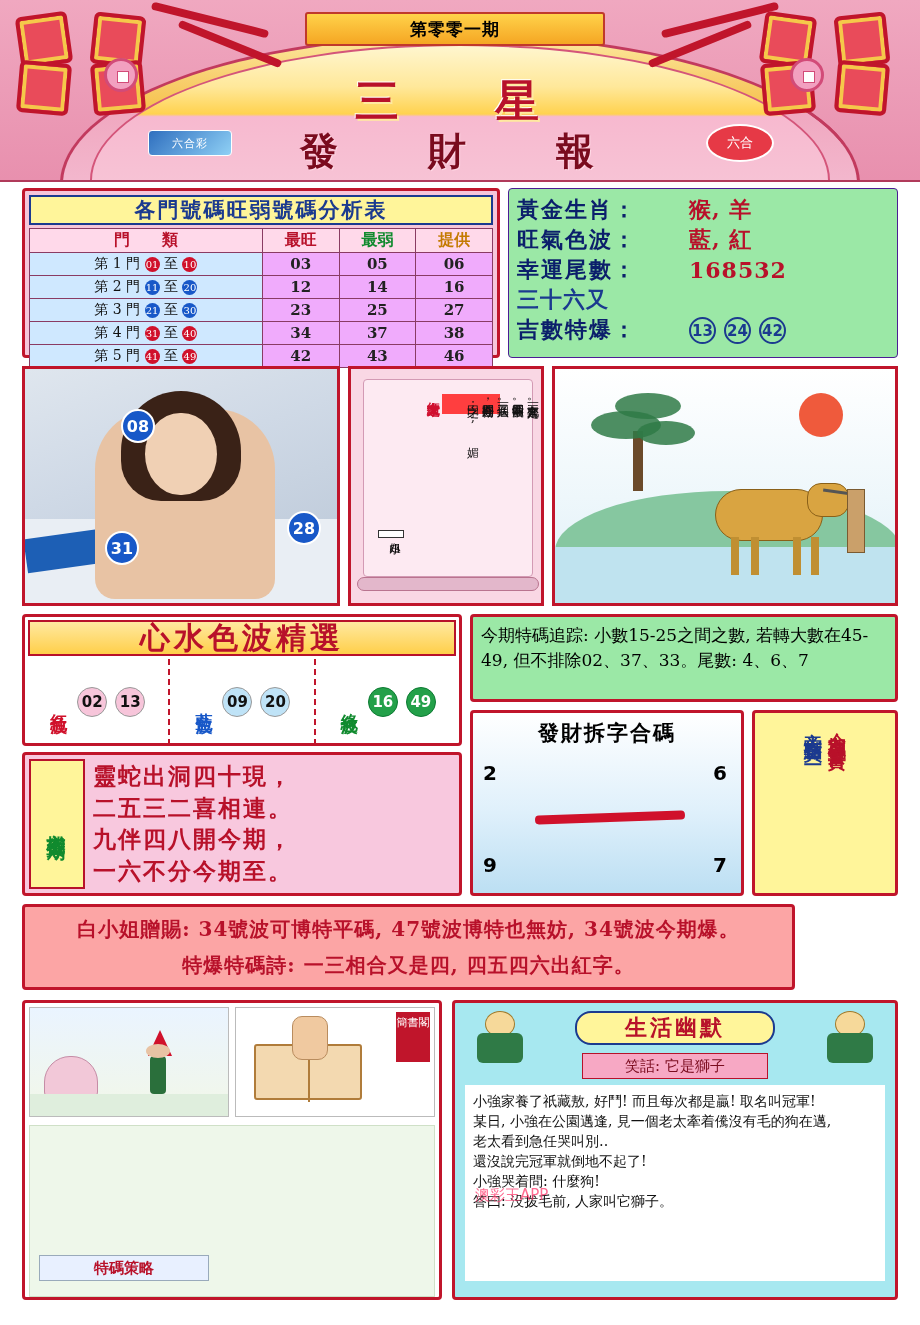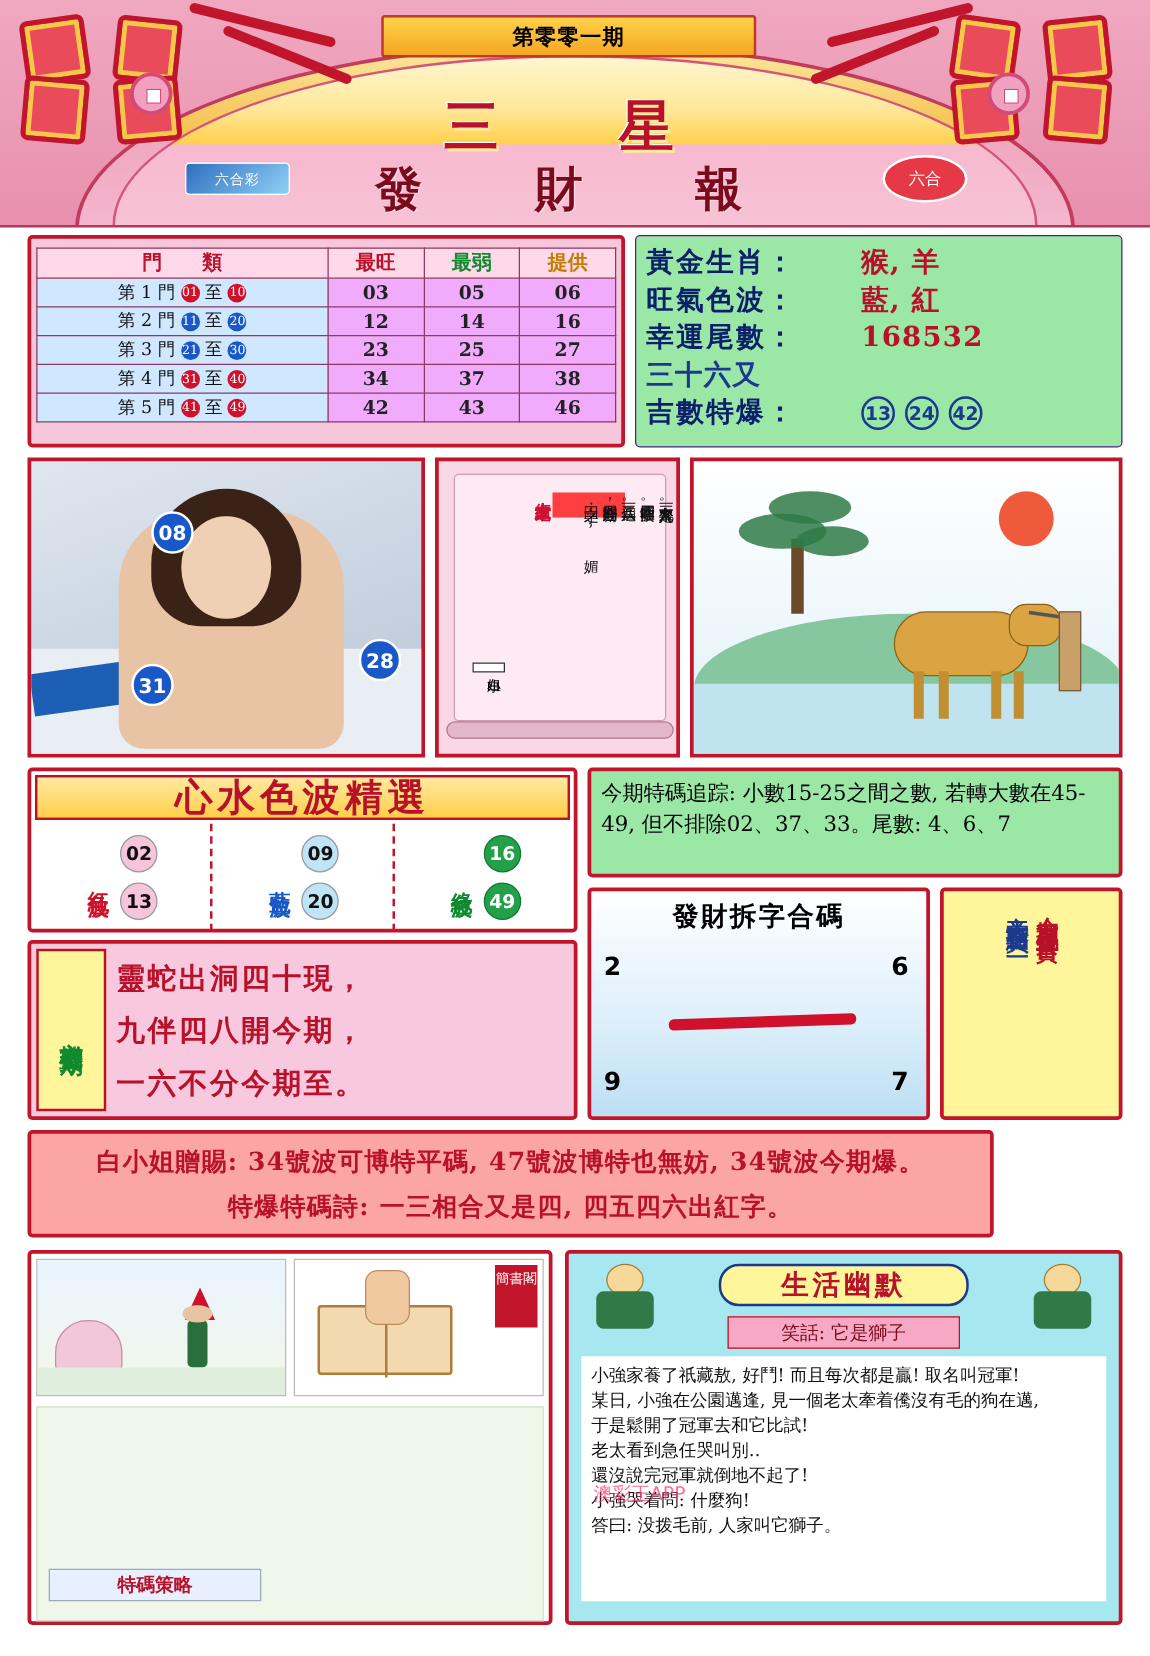--- a/index.html
+++ b/index.html
@@ -229,21 +229,21 @@
   }
   .hs-grid{display:flex; height:86px;}
   .hs-col{flex:1; display:flex; align-items:center; justify-content:center; gap:6px; border-right:2px dashed #c0152b;}
   .hs-col:last-child{border-right:none;}
   .hs-lab{
     writing-mode:vertical-rl; text-orientation:upright;
     font-size:17px; font-weight:bold; letter-spacing:2px;
     font-family:"DejaVu Serif","Liberation Serif",serif;
   }
   .hs-lab.red{color:#d0112b;} .hs-lab.blue{color:#1858c8;} .hs-lab.green{color:#108a2e;}
-  .hs-nums{display:flex;flex-direction:column;gap:8px;}
+  .hs-nums{display:flex;gap:8px;}
   .nball{
     width:30px;height:30px;border-radius:50%;display:flex;align-items:center;justify-content:center;
     font-size:15px;font-weight:bold;color:#111;border:1px solid #999;
   }
   .nball.pink{background:#f7c5da;}
   .nball.cyan{background:#bfe3f7;}
   .nball.green{background:#23a049;color:#fff;border-color:#0d7a33;}
 
   
   #track {
@@ -388,20 +388,21 @@
     <div class="header-inner-arc"></div>
 
     <div class="title-main">三　星</div>
     <div class="title-sub">發　財　報</div>
     <div class="logo-left">六合彩</div>
     <div class="logo-right">六合</div>
   </div>
   <div class="issue-box">第零零一期</div>
 
   <div class="box" id="analysis">
+    <div class="an-title">各門號碼旺弱號碼分析表</div>
     <table class="an">
       <thead>
         <tr>
           <th>門　　類</th>
           <th>最旺</th>
           <th class="h2">最弱</th>
           <th class="h3">提供</th>
         </tr>
       </thead>
       <tbody id="an-body">
@@ -532,20 +533,21 @@
         </div>
       </div>
   </div>
 
   <div class="box" id="track">今期特碼追踪: 小數15-25之間之數, 若轉大數在45-49, 但不排除02、37、33。尾數: 4、6、7</div>
 
   <div class="box" id="verse">
     <div class="verse-tag">玄機賀今期</div>
     <div class="verse-lines">
       <div>靈蛇出洞四十現，</div>
+      <div>二五三二喜相連。</div>
       <div>九伴四八開今期，</div>
       <div>一六不分今期至。</div>
     </div>
   </div>
 
   <div class="box" id="split">
     <div class="sp-title">發財拆字合碼</div>
     <div class="sp-n" id="sp-tl">2</div>
     <div class="sp-n" id="sp-tr">6</div>
     <div class="sp-n" id="sp-bl">9</div>
@@ -589,21 +591,20 @@
     </div>
     <div class="doll" id="doll2">
       <div class="head"></div>
       <div class="body"></div>
     </div>
     <div class="hm-title">生活幽默</div>
     <div class="hm-sub">笑話: 它是獅子</div>
     <div class="hm-body" id="hm-body">
         <div>小強家養了祇藏敖, 好鬥! 而且每次都是贏! 取名叫冠軍!</div>
         <div>某日, 小強在公園邁逢, 見一個老太牽着儯沒有毛的狗在邁,</div>
-        <div>于是鬆開了冠軍去和它比試!</div>
         <div>老太看到急任哭叫別‥</div>
         <div>還沒說完冠軍就倒地不起了!</div>
         <div>小強哭着問: 什麼狗!</div>
         <div>答曰: 没拨毛前, 人家叫它獅子。</div>
       </div>
   <div class="watermark">澳彩王APP</div>
     </div>
 
 </div>
 

